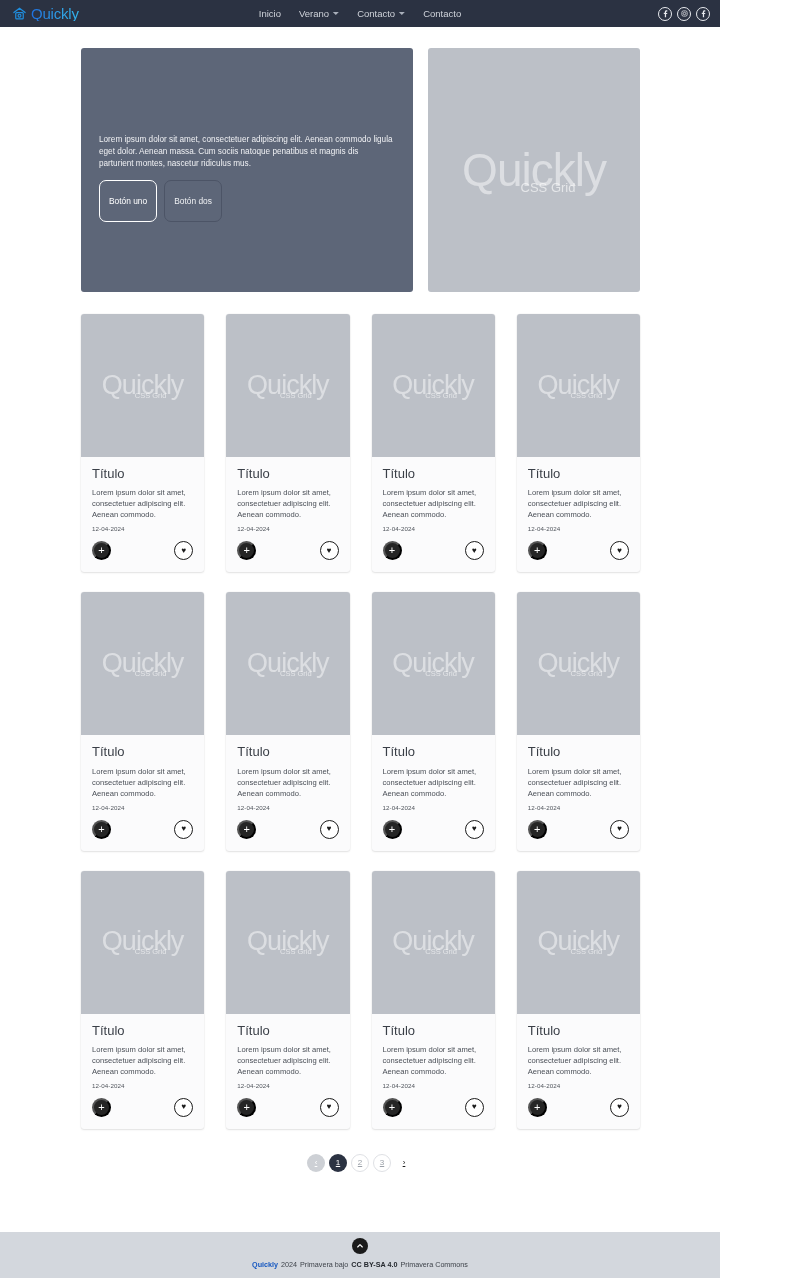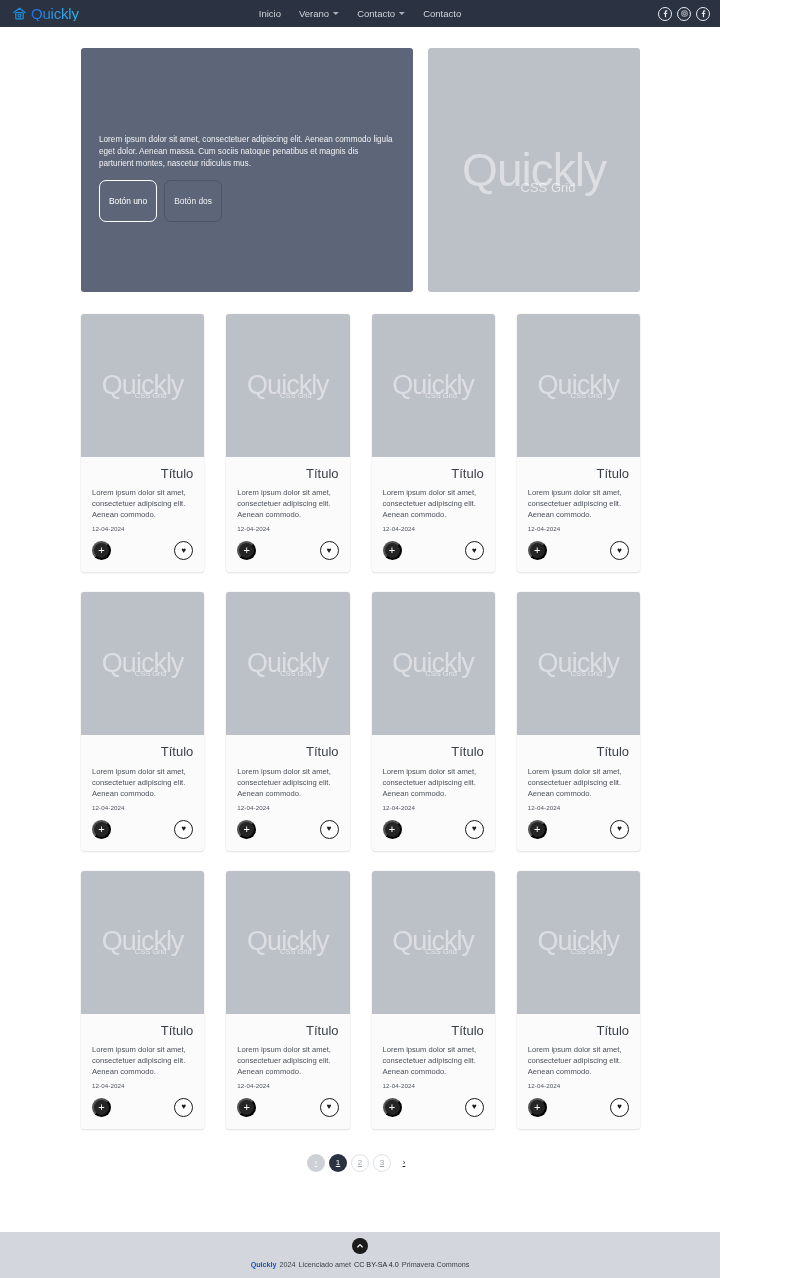--- a/index.html
+++ b/index.html
@@ -193,21 +193,20 @@
   .card-ph .ph-q   { font-size: 27px; }
   .card-ph .ph-sub { font-size: 7.5px; margin-top: -7px; margin-left: 16px; }
 
   .card-body { padding: 10px 11px 0 11px; flex: 1; }
   .card-title {
     font-size: 13px;
     color: #3a3f47;
     font-weight: 400;
     margin-bottom: 6px;
     line-height: 1.1;
-    text-align: right;
   }
   .card-text {
     font-size: 7.6px;
     color: #4a4f57;
     line-height: 1.45;
     margin-bottom: 5px;
   }
   .card-date {
     font-size: 6.2px;
     color: #50555c;
@@ -288,21 +287,21 @@
   }
   .footer-text {
     font-size: 7.2px;
     color: #3e434a;
     display: flex;
     gap: 3px;
     align-items: baseline;
     white-space: nowrap;
   }
   .footer-brand { color: #1557c0; font-weight: bold; }
-  .footer-license { font-weight: normal; color: #24282e; }
+  .footer-license { font-weight: bold; color: #24282e; }
 </style>
 </head>
 <body>
 
 <div class="page">
 
   <nav class="navbar">
     <a class="brand" href="#">
       <span class="brand-icon">
         <svg viewBox="0 0 24 24" width="15" height="15" fill="none" stroke="#1f8fe0" stroke-width="1.9" stroke-linecap="round" stroke-linejoin="round">
@@ -595,19 +594,19 @@
 
   <footer class="footer">
     <a class="scroll-top" href="#">
       <svg viewBox="0 0 24 24" width="8" height="8" fill="none" stroke="#ffffff" stroke-width="3.4" stroke-linecap="round" stroke-linejoin="round">
           <path d="M5 15 L12 8 L19 15"></path>
         </svg>
     </a>
     <div class="footer-text">
       <span class="footer-brand">Quickly</span>
       <span>2024</span>
-      <span>Licenciado amet</span>
+      <span>Primavera bajo</span>
       <span class="footer-license">CC BY-SA 4.0</span>
       <span>Primavera Commons</span>
     </div>
   </footer>
 
 </div>
 
 </body></html>

